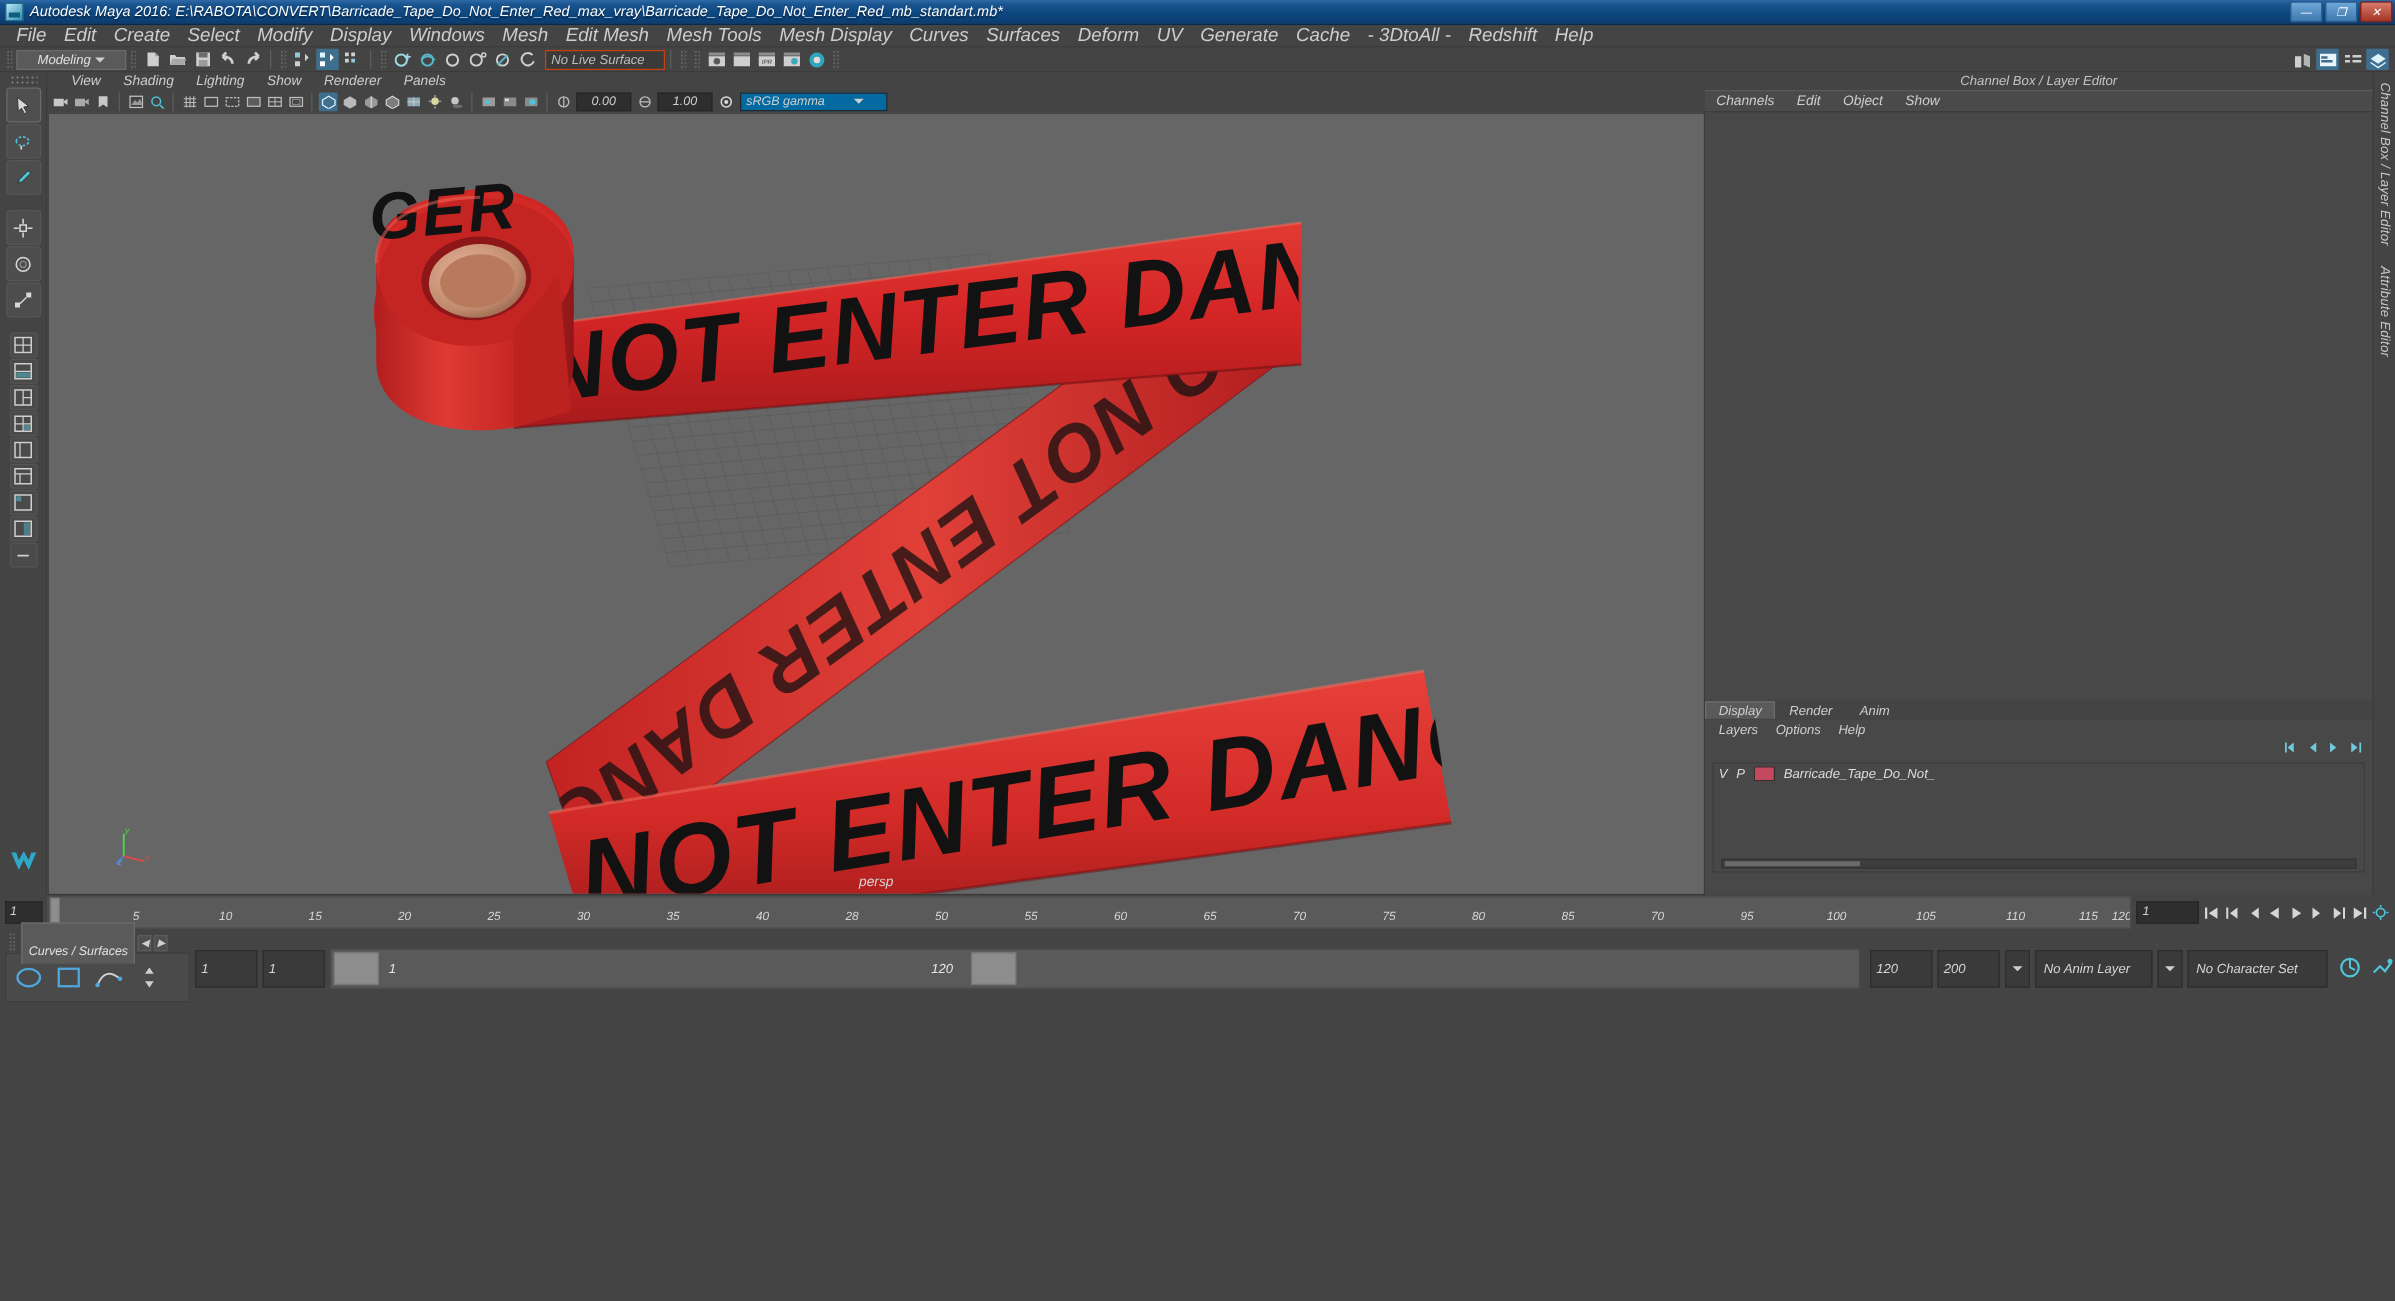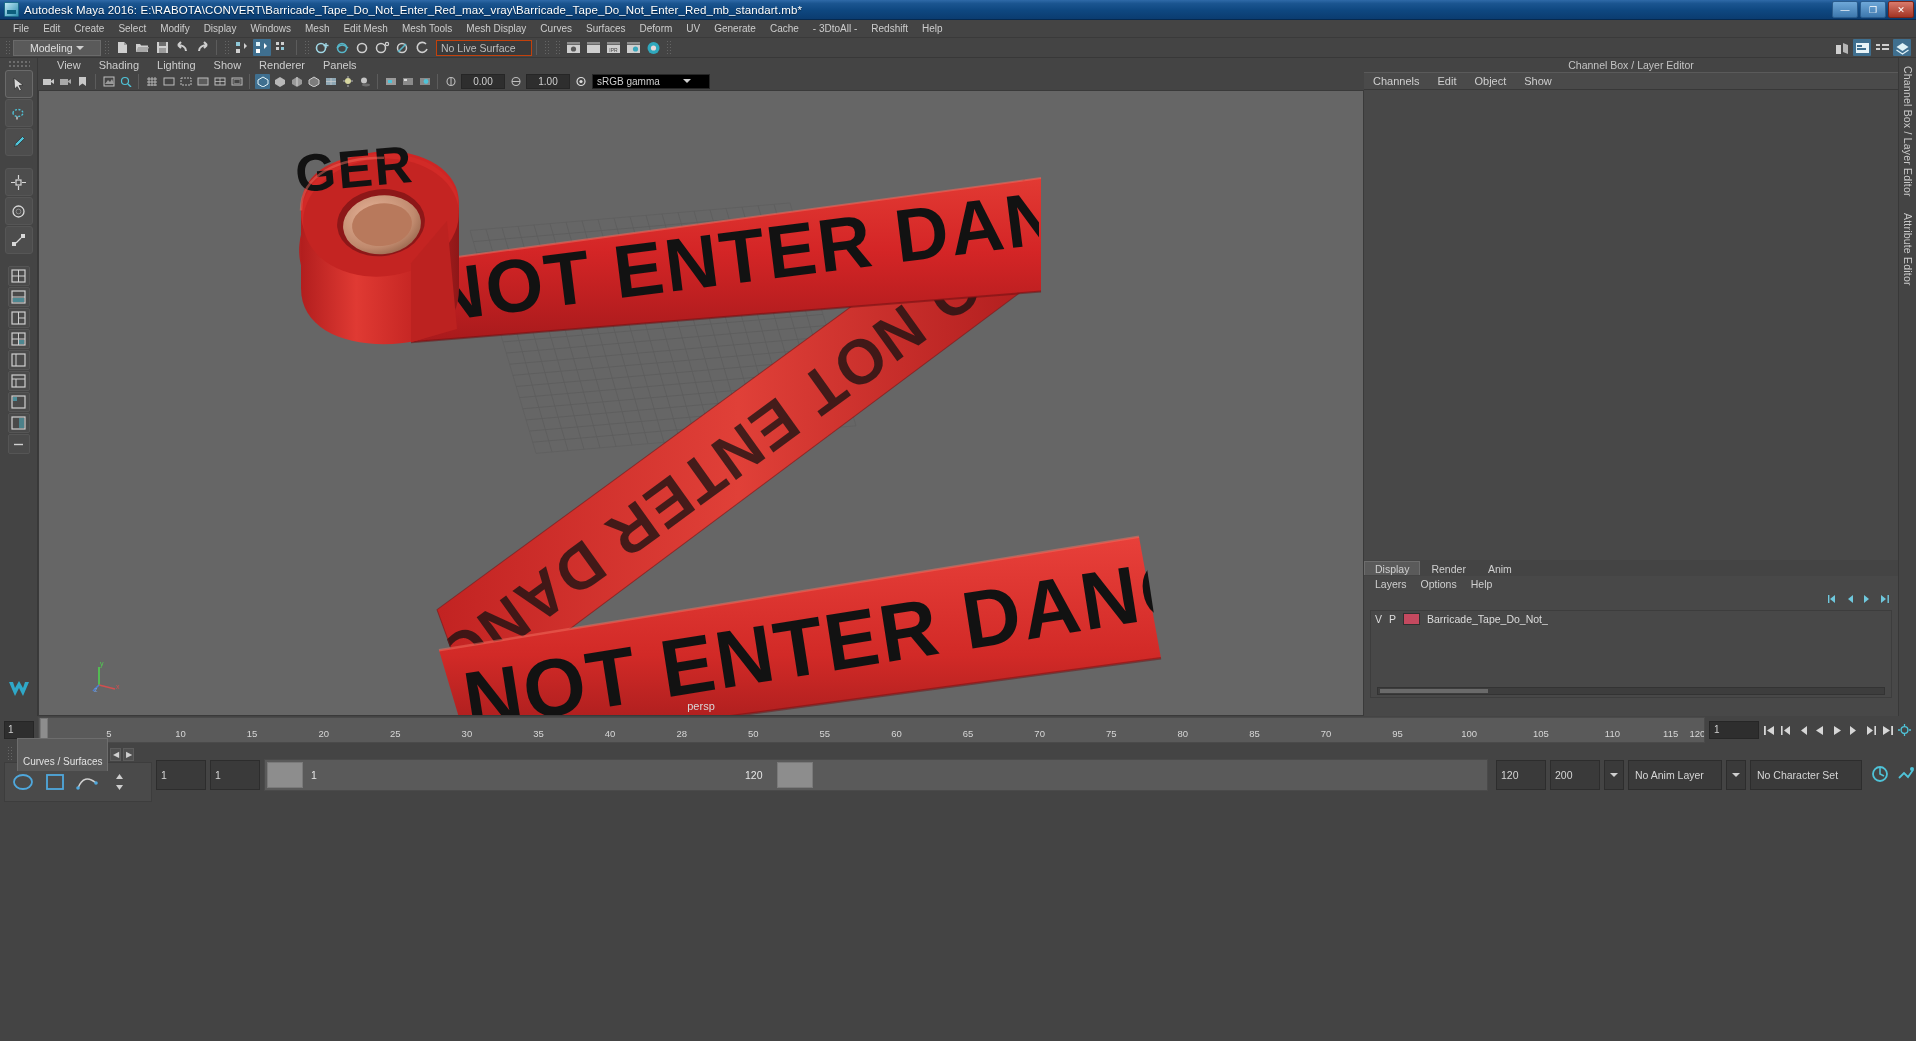--- a/index.html
+++ b/index.html
@@ -4,21 +4,21 @@
 <style>
   * { margin:0; padding:0; box-sizing:border-box; }
   html,body{ width:1916px; height:1041px; overflow:hidden; }
   body{
     font-family:"Liberation Sans", sans-serif;
     background:#444444;
     color:#c8c8c8;
     font-size:11px;
     -webkit-font-smoothing:antialiased;
   }
-  .app{ position:relative; width:1916px; height:769px; }
+  .app{ position:relative; width:1916px; height:769px;font-style:italic; }
 
   
   .titlebar{
     height:20px; width:100%;
     background:linear-gradient(to bottom,#0d3f77 0%,#1croft 0%,#0a4a8c 40%,#08396e 100%);
     background:linear-gradient(to bottom,#2f6aa8 0%,#1b5590 18%,#0e4780 55%,#0b3c70 100%);
     display:flex; align-items:center; position:relative;
     border-bottom:1px solid #06294f;
   }
   .tb-icon{
@@ -44,21 +44,21 @@
     color:#fff;font-size:9px;
   }
   .tb-btn.close{ background:linear-gradient(to bottom,#d97b6d,#a33424); border-color:#7d2316; }
 
   
   .menubar{
     height:18px; background:#444444; display:flex; align-items:center;
     padding-left:6px; border-bottom:1px solid #3a3a3a;
   }
   .menu-item{
-    padding:0 7px; font-size:10px; color:#cdcdcd; line-height:18px;
+    padding:0 7px; font-size:15px; color:#cdcdcd; line-height:18px;
     white-space:nowrap; cursor:default;
   }
 
   
   .statusline{
     height:20px; background:#444444; display:flex; align-items:center;
     padding-left:2px; position:relative; border-bottom:1px solid #383838;
   }
   .grip{
     width:5px;height:16px;margin:0 3px;flex:none;
@@ -125,21 +125,21 @@
   .vp-ibtn{
     width:15px;height:15px;margin:0 1px;border-radius:1px;flex:none;
     display:flex;align-items:center;justify-content:center;
   }
   .vp-ibtn.on{ background:#3f6f8f; }
   .vp-num{
     width:44px;height:15px;background:#2e2e2e;border:1px solid #262626;
     color:#cfcfcf;font-size:10px;text-align:center;line-height:13px;flex:none;margin:0 2px;
   }
   .vp-combo{
-    width:118px;height:15px;background:#000000;border:1px solid #262626;
+    width:118px;height:15px;background:#0369a1;border:1px solid #262626;
     color:#cfcfcf;font-size:10px;line-height:13px;padding-left:4px;flex:none;margin-left:3px;
     display:flex;align-items:center;justify-content:space-between;padding-right:18px;
   }
   .viewport{
     flex:1; position:relative; background:#666666; overflow:hidden;
     border:1px solid #3a3a3a;
   }
   .vp-label{
     position:absolute;left:0;right:0;bottom:3px;text-align:center;
     color:#d8d8d8;font-size:11px;

